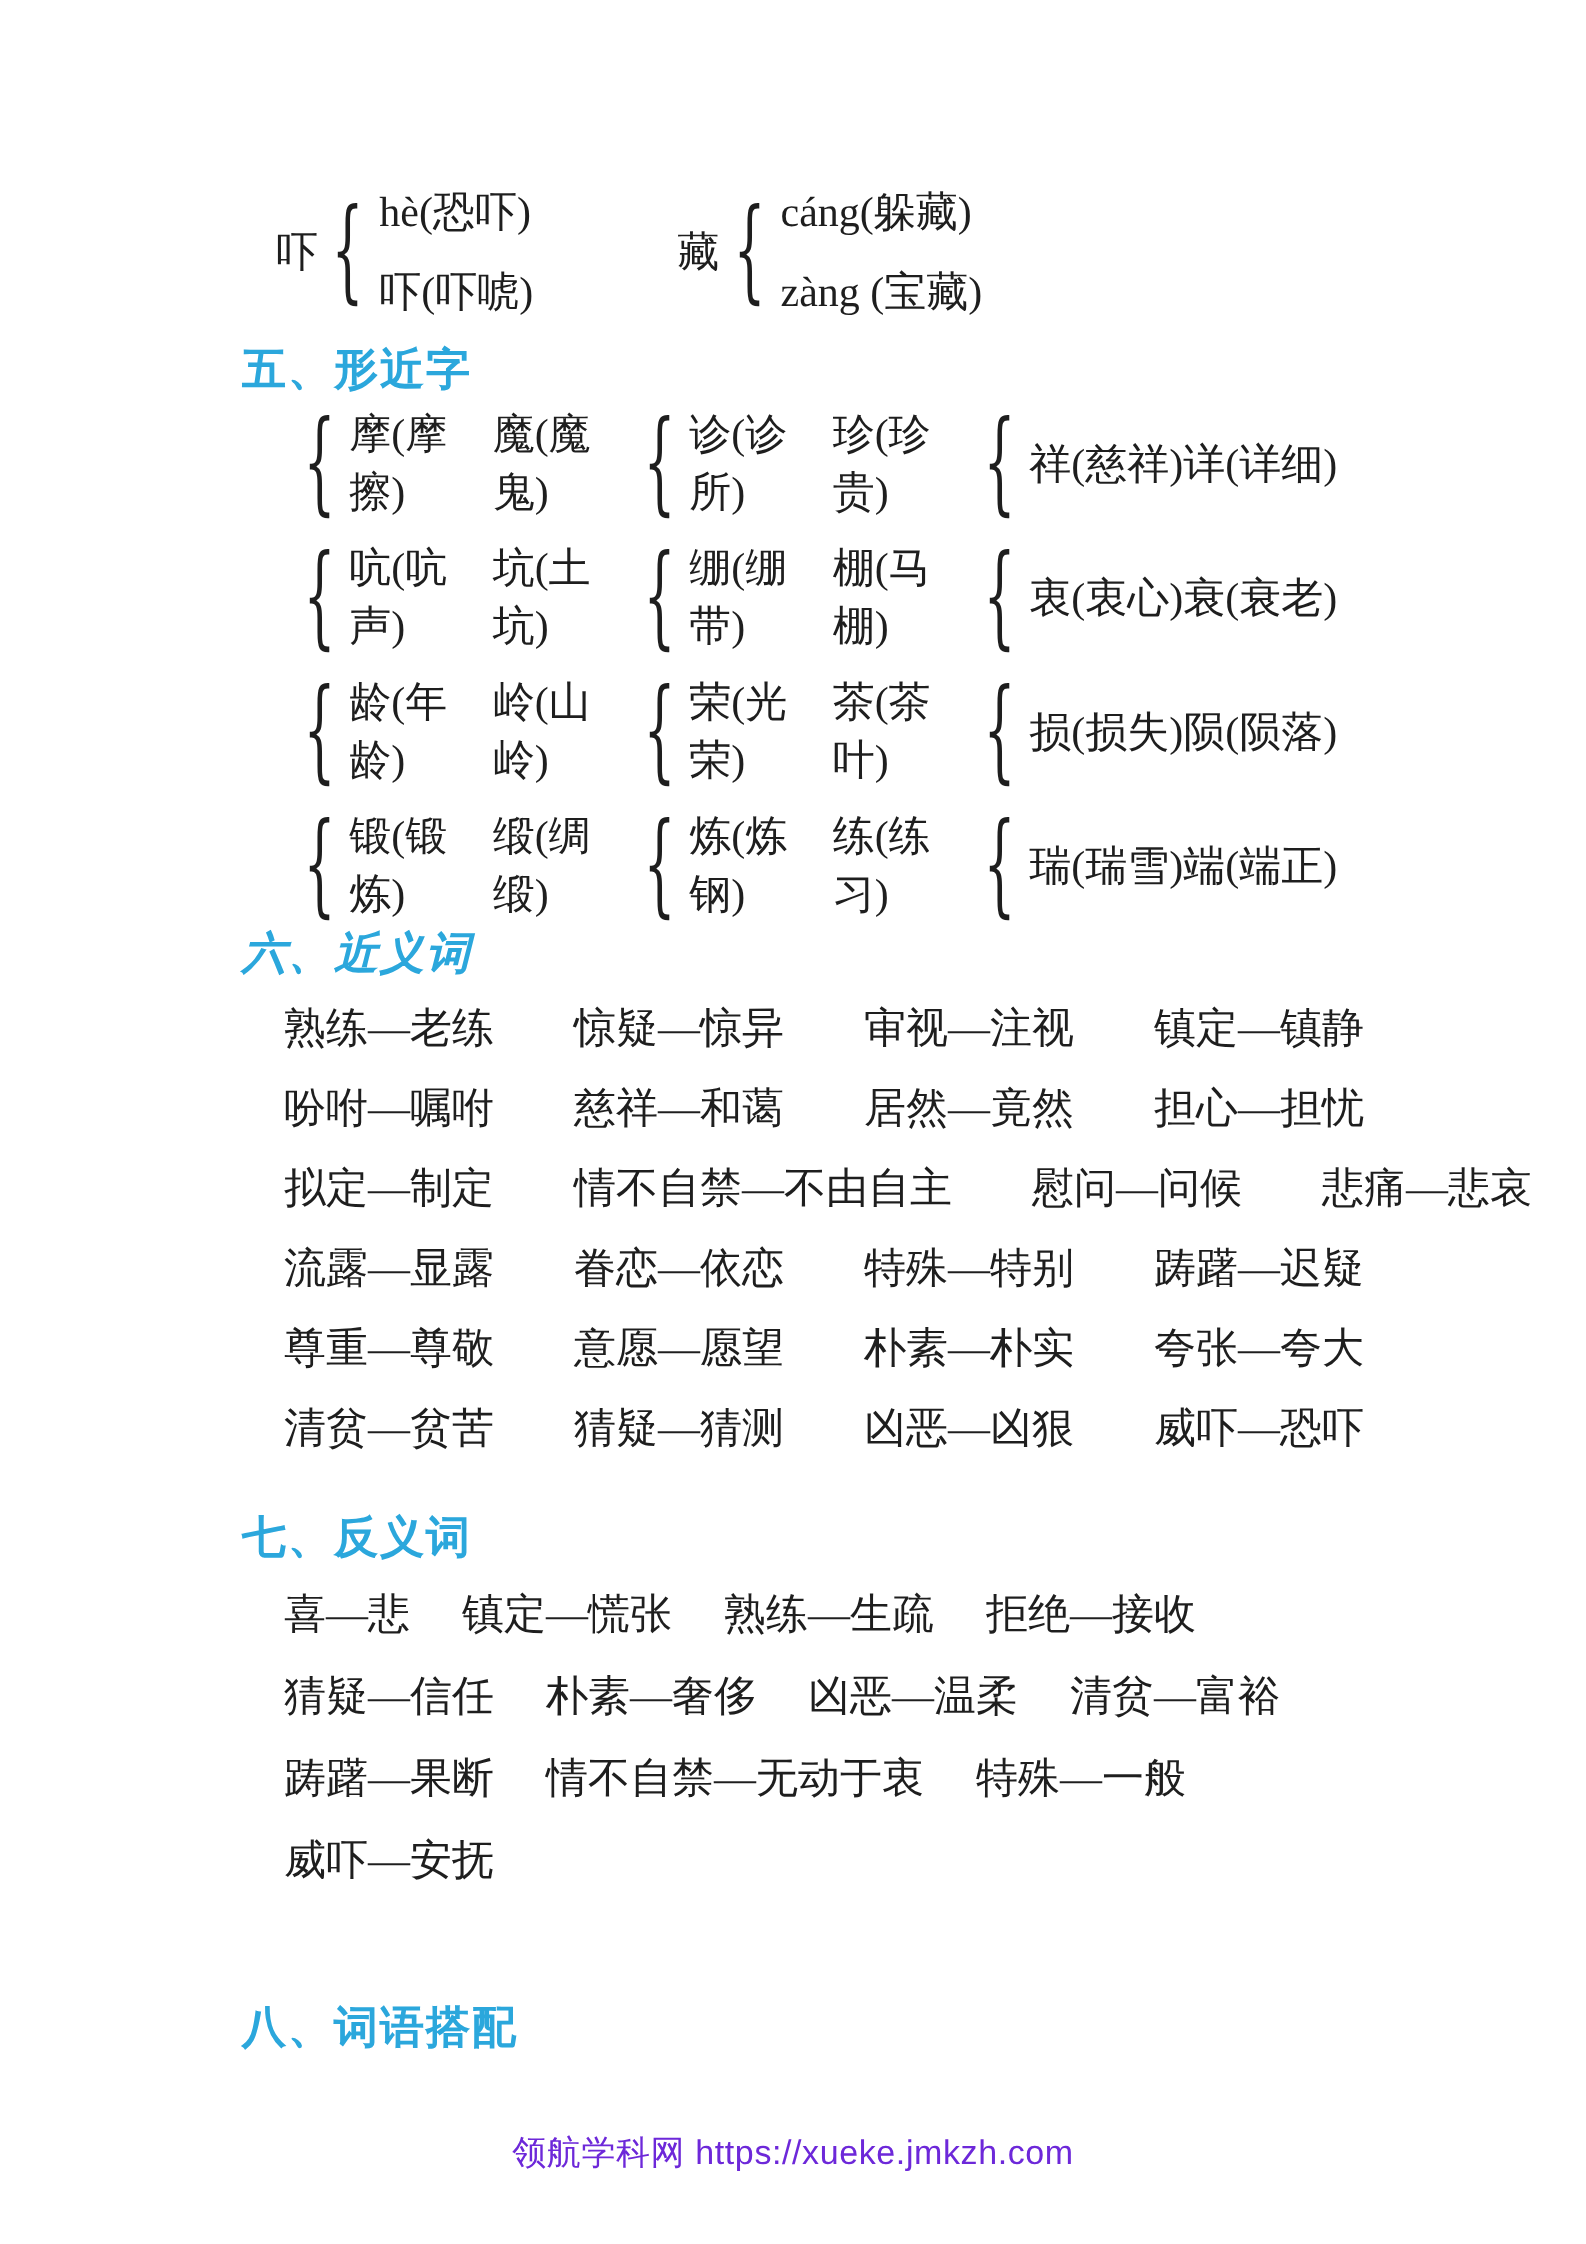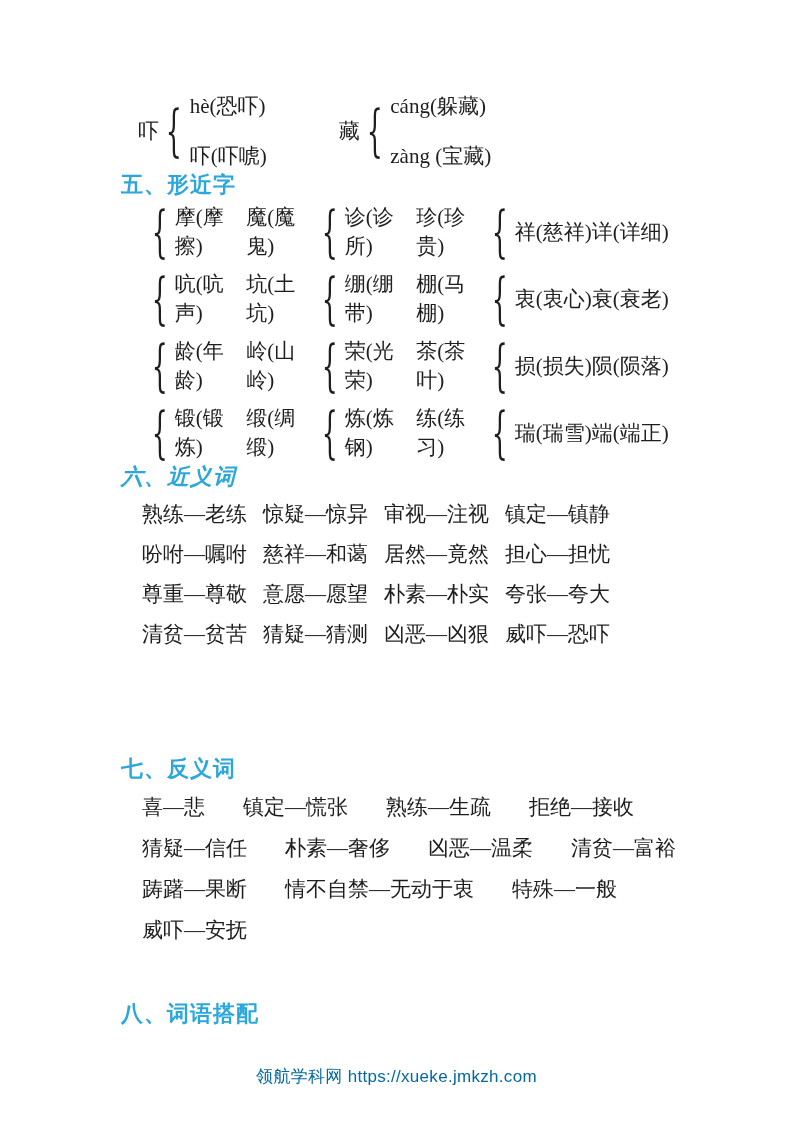--- a/index.html
+++ b/index.html
@@ -34,50 +34,50 @@
     color:#1e1e1e;
   }
   
   .poly-section {
     position:absolute; top:93px; left:138px;
     display:flex; column-gap:72px;
   }
   .poly-group { display:flex; align-items:center; }
   .poly-char { font-size:21px; margin-right:3px; }
   .poly-readings {
-    display:flex; flex-direction:column; row-gap:24px;
+    display:flex; flex-direction:column; row-gap:14px;
     font-size:21px; line-height:26px;
     margin-left:4px;
   }
   
   .sim-grid { position:absolute; top:201px; left:148px; }
   .sim-row { display:flex; margin-bottom:5px; }
   .sim-cell { display:flex; align-items:center; width:170px; }
   .sim-cell:last-child { width:auto; }
   .cell-lines {
     display:flex; flex-direction:row; row-gap:4px;
     font-size:21px; line-height:29px;
     margin-left:3px;
   }
   
   .word-block { position:absolute; left:142px; }
   .word-line {
     display:flex;
     margin:0 0 11px 0;
     font-size:21px; line-height:29px;
   }
-  .syn-block .word-line { column-gap:16px; }
-  .ant-block .word-line { column-gap:38px; margin-bottom:12px; }
+  .syn-block .word-line { column-gap:40px; }
+  .ant-block .word-line { column-gap:26px; margin-bottom:12px; }
   
   .footer {
     position:absolute; top:1066px; left:0; width:100%;
     text-align:center;
     font-family:"Liberation Sans","DejaVu Sans",sans-serif;
     font-size:17px; line-height:22px;
-    color:#0369a1;
+    color:#6d28d9;
     letter-spacing:0.3px;
   }
 </style>
 </head>
 <body>
 
 <div class="page">
 
   <div class="poly-section">
     <div class="poly-group">
@@ -204,20 +204,32 @@
       <span>审视—注视</span>
       <span>镇定—镇静</span>
     </p>
     <p class="word-line">
       <span>吩咐—嘱咐</span>
       <span>慈祥—和蔼</span>
       <span>居然—竟然</span>
       <span>担心—担忧</span>
     </p>
     <p class="word-line">
+      <span>拟定—制定</span>
+      <span>情不自禁—不由自主</span>
+      <span>慰问—问候</span>
+      <span>悲痛—悲哀</span>
+    </p>
+    <p class="word-line">
+      <span>流露—显露</span>
+      <span>眷恋—依恋</span>
+      <span>特殊—特别</span>
+      <span>踌躇—迟疑</span>
+    </p>
+    <p class="word-line">
       <span>尊重—尊敬</span>
       <span>意愿—愿望</span>
       <span>朴素—朴实</span>
       <span>夸张—夸大</span>
     </p>
     <p class="word-line">
       <span>清贫—贫苦</span>
       <span>猜疑—猜测</span>
       <span>凶恶—凶狠</span>
       <span>威吓—恐吓</span>

